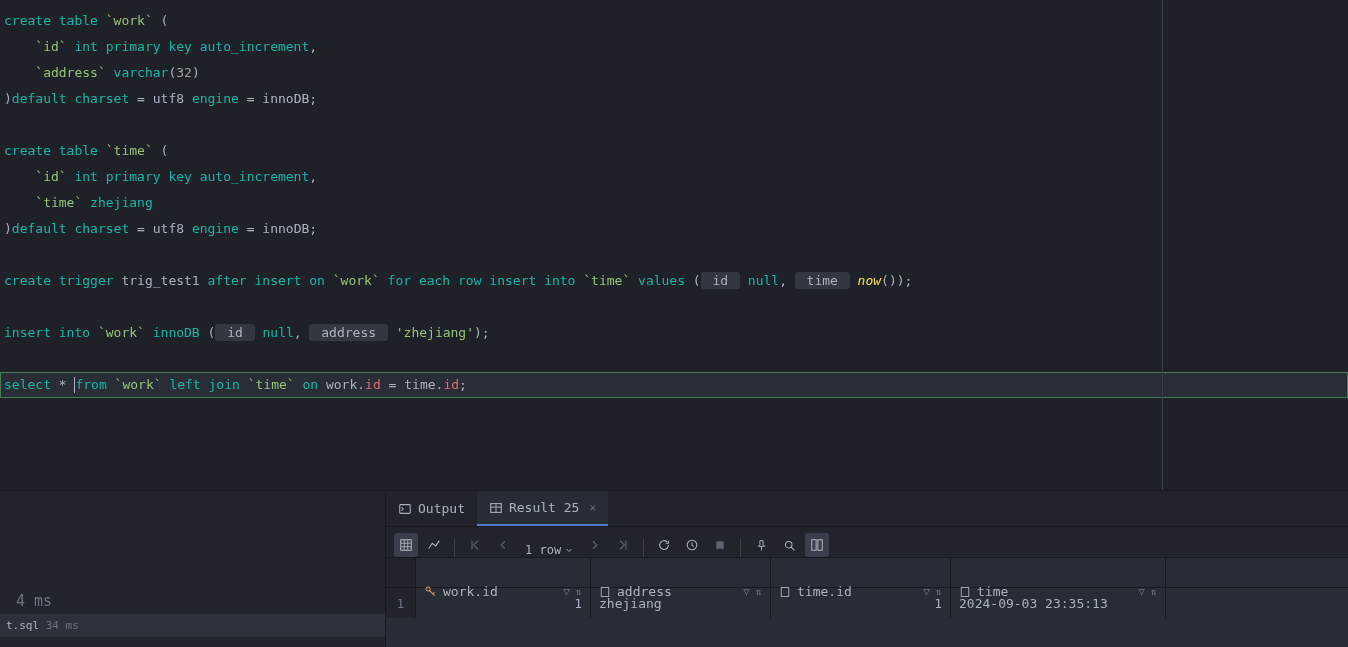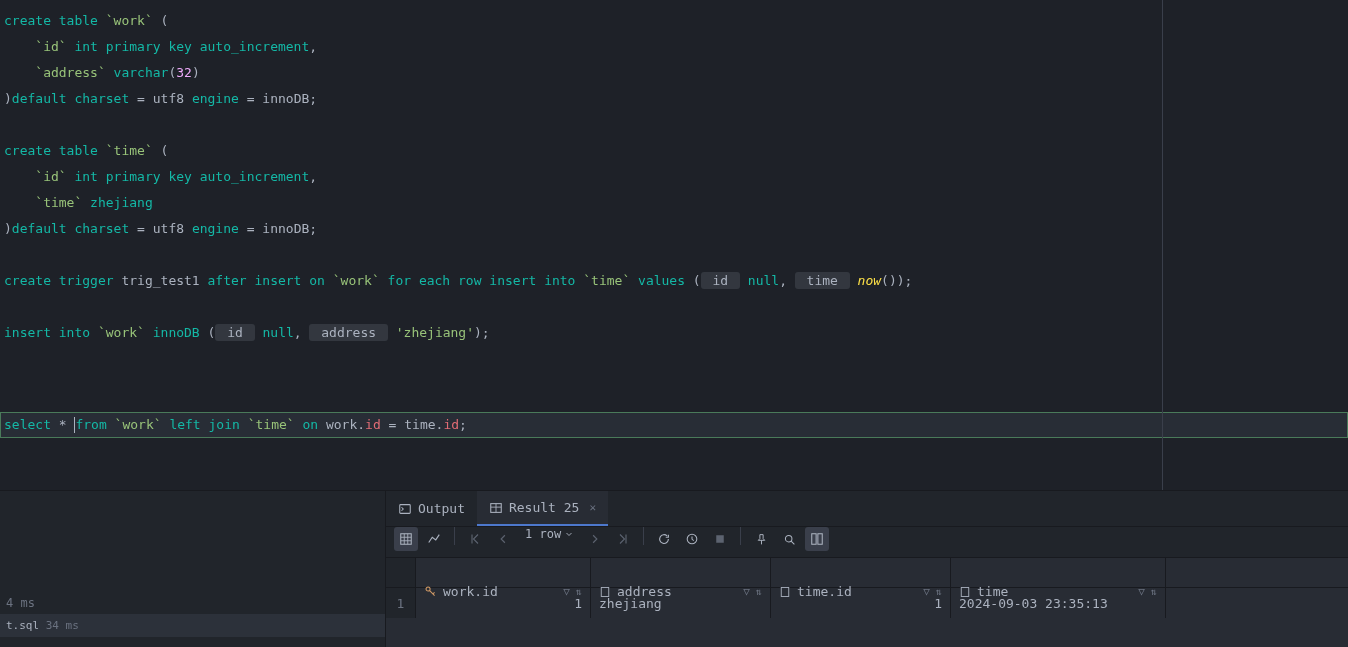--- a/index.html
+++ b/index.html
@@ -46,37 +46,36 @@
 }
 .code-line {
   height: 26px;
   line-height: 26px;
   padding-left: 4px;
   white-space: pre;
   font-family: 'Menlo', 'Consolas', monospace;
 }
 .code-line.current {
   background: rgba(90,100,120,0.18);
-  margin-top: 40px;
 }
 .code-line.boxed {
   outline: 1px solid #4a7a5a;
   outline-offset: -1px;
 }
 .right-border {
   position: absolute;
   right: 185px;
   top: 0;
   bottom: 0;
   width: 1px;
   background: #3a3f4b;
 }
 .kw { color: #14b8a6; }
 .str { color: #98c379; }
-.num { color: #f0abfc; }
+.num { color: #a3a3a3; }
 .id-bg { background: #33373f; color: #abb2bf; padding: 1px 4px; border-radius: 3px; }
 .fn { color: #fde047; font-style: italic; }
 .col { color: #e06c75; }
 .cursor {
   display: inline-block;
   width: 1px;
   height: 16px;
   background: #abb2bf;
   vertical-align: middle;
   margin-bottom: 2px;
@@ -94,22 +93,22 @@
   position: relative;
 }
 .left-panel-content {
   position: absolute;
   bottom: 10px;
   left: 0;
   right: 0;
 }
 .timing-line {
   color: #6b7280;
-  padding: 4px 6px;
-  font-size: 12px;
+  padding: 4px 16px;
+  font-size: 15px;
 }
 .file-line {
   background: #2c313a;
   padding: 5px 6px;
   font-size: 11px;
 }
 .file-line .dim { color: #6b7280; }
 .right-panel {
   flex: 1;
   display: flex;
@@ -133,21 +132,21 @@
 }
 .tab.active {
   background: #282c34;
   border-bottom: 2px solid #4d78cc;
 }
 .tab-icon { font-size: 13px; }
 .tab-close { color: #6b7280; font-size: 11px; margin-left: 4px; }
 .toolbar {
   height: 31px;
   display: flex;
-  align-items: flex-start;
+  align-items: flex-end;
   gap: 4px;
   padding: 0 8px;
   background: #21252b;
   border-bottom: 1px solid #181a1f;
 }
 .tool-btn {
   width: 24px;
   height: 24px;
   display: flex;
   align-items: center;

